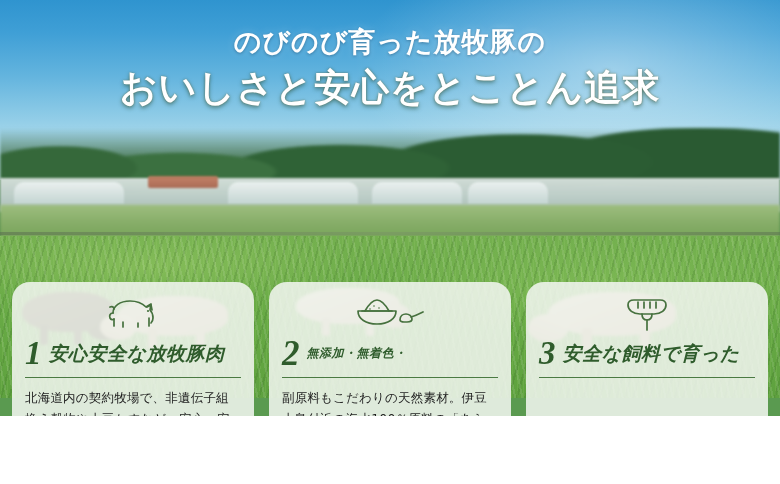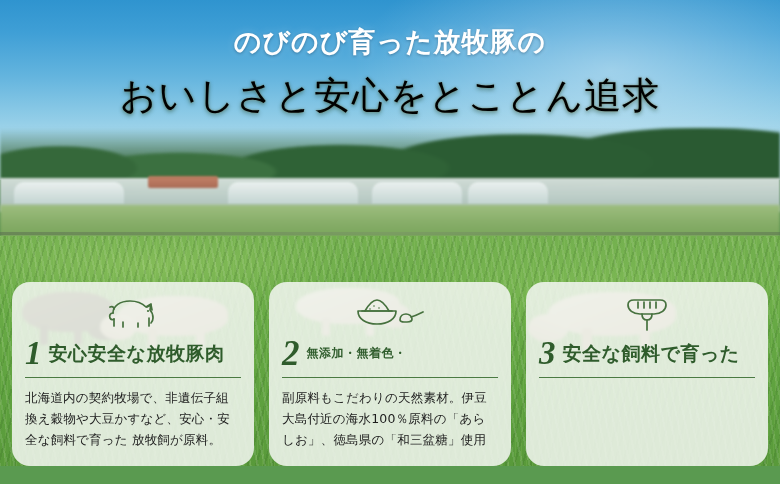--- a/index.html
+++ b/index.html
@@ -7,21 +7,21 @@
     padding: 0;
     background: #ffffff;
   }
   body {
     font-family: "Liberation Serif", "DejaVu Serif", serif;
   }
 
   #banner {
     position: relative;
     width: 780px;
-    height: 484px;
+    height: 416px;
     overflow: hidden;
     background: #4f8c4a;
   }
 
   
   .photo {
     position: absolute;
     left: 0; top: 0;
     width: 780px;
     height: 470px;
@@ -150,25 +150,25 @@
     display: block;
     font-size: 27px;
     line-height: 40px;
     font-weight: 700;
     color: #ffffff;
     letter-spacing: 1px;
     text-shadow: 0 1px 3px rgba(20,60,90,.45), 0 0 10px rgba(255,255,255,.25);
   }
   .headline .line2 {
     display: block;
-    margin-top: 10px;
+    margin-top: 2px;
     font-size: 37px;
     line-height: 48px;
-    font-weight: 400;
-    color: #000000;
+    font-weight: 700;
+    color: #ffffff;
     letter-spacing: 1px;
     text-shadow: 0 2px 4px rgba(30,70,40,.55), 0 0 2px rgba(120,90,10,.5);
   }
 
   
   .cards {
     position: absolute;
     left: 0; top: 282px;
     width: 780px;
     display: flex;
@@ -209,20 +209,21 @@
     color: #2f5c2c;
     line-height: 1;
     flex: none;
   }
   .card-title {
     font-size: 19px;
     line-height: 21px;
     font-weight: 700;
     color: #2f5c2c;
     letter-spacing: .5px;
+    font-style: italic;
   }
   .card.two-line .card-title { font-size: 12px; line-height: 20px; }
   .card.two-line .card-num  { font-size: 35px; }
 
   .card-body {
     margin-top: 9px;
     font-size: 12.5px;
     line-height: 21px;
     color: #1d1d1d;
     font-family: "DejaVu Sans", "Liberation Sans", sans-serif;

